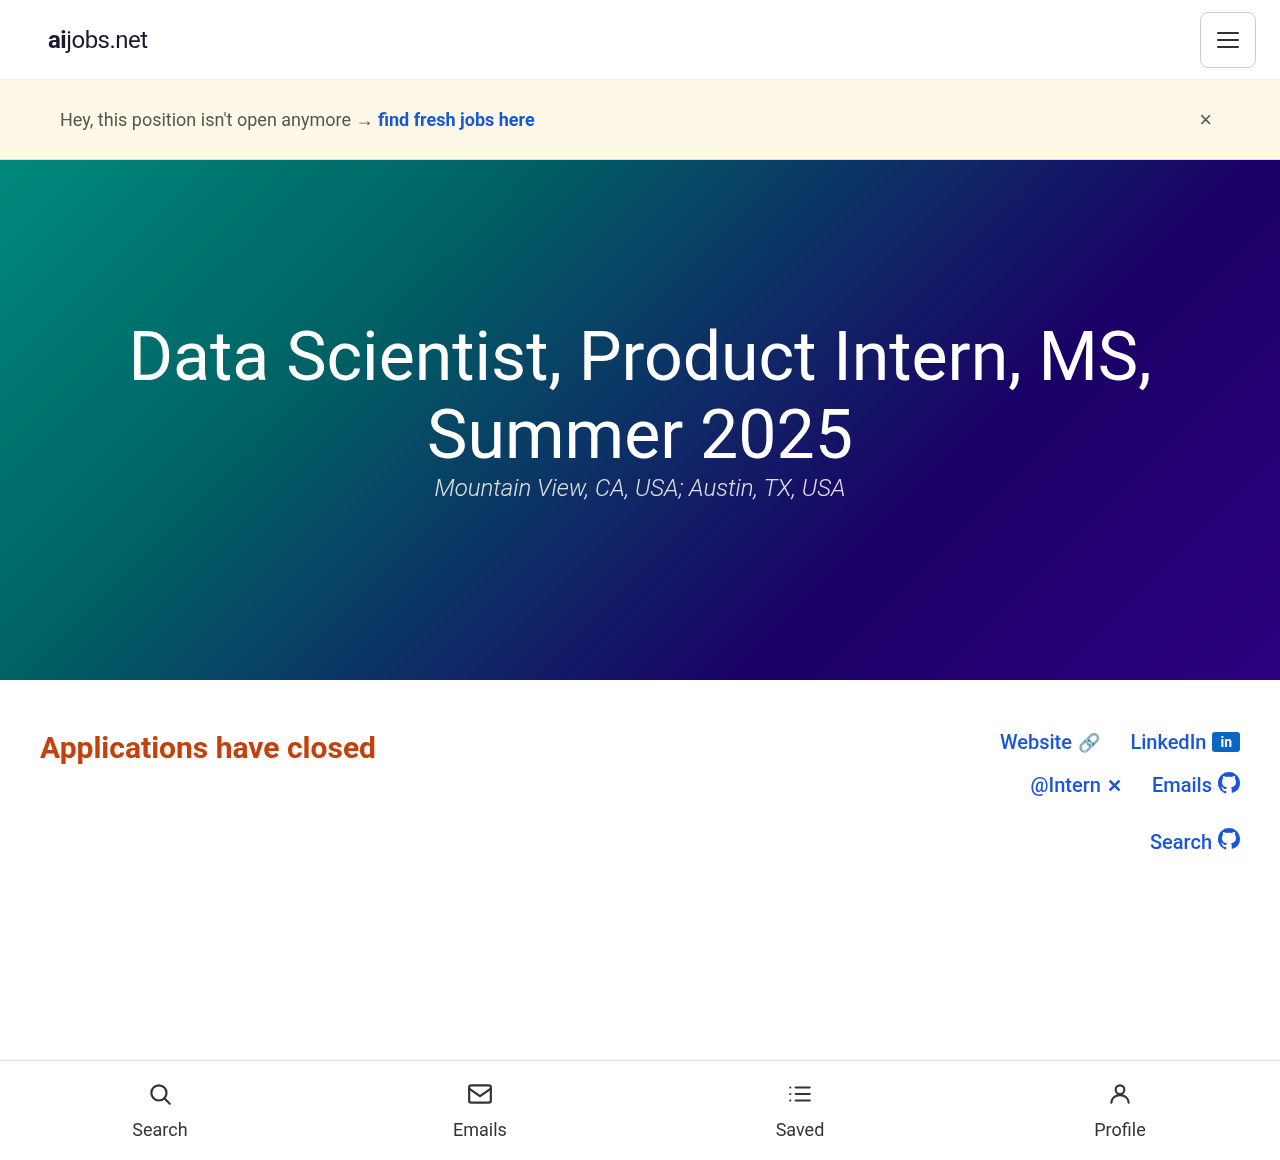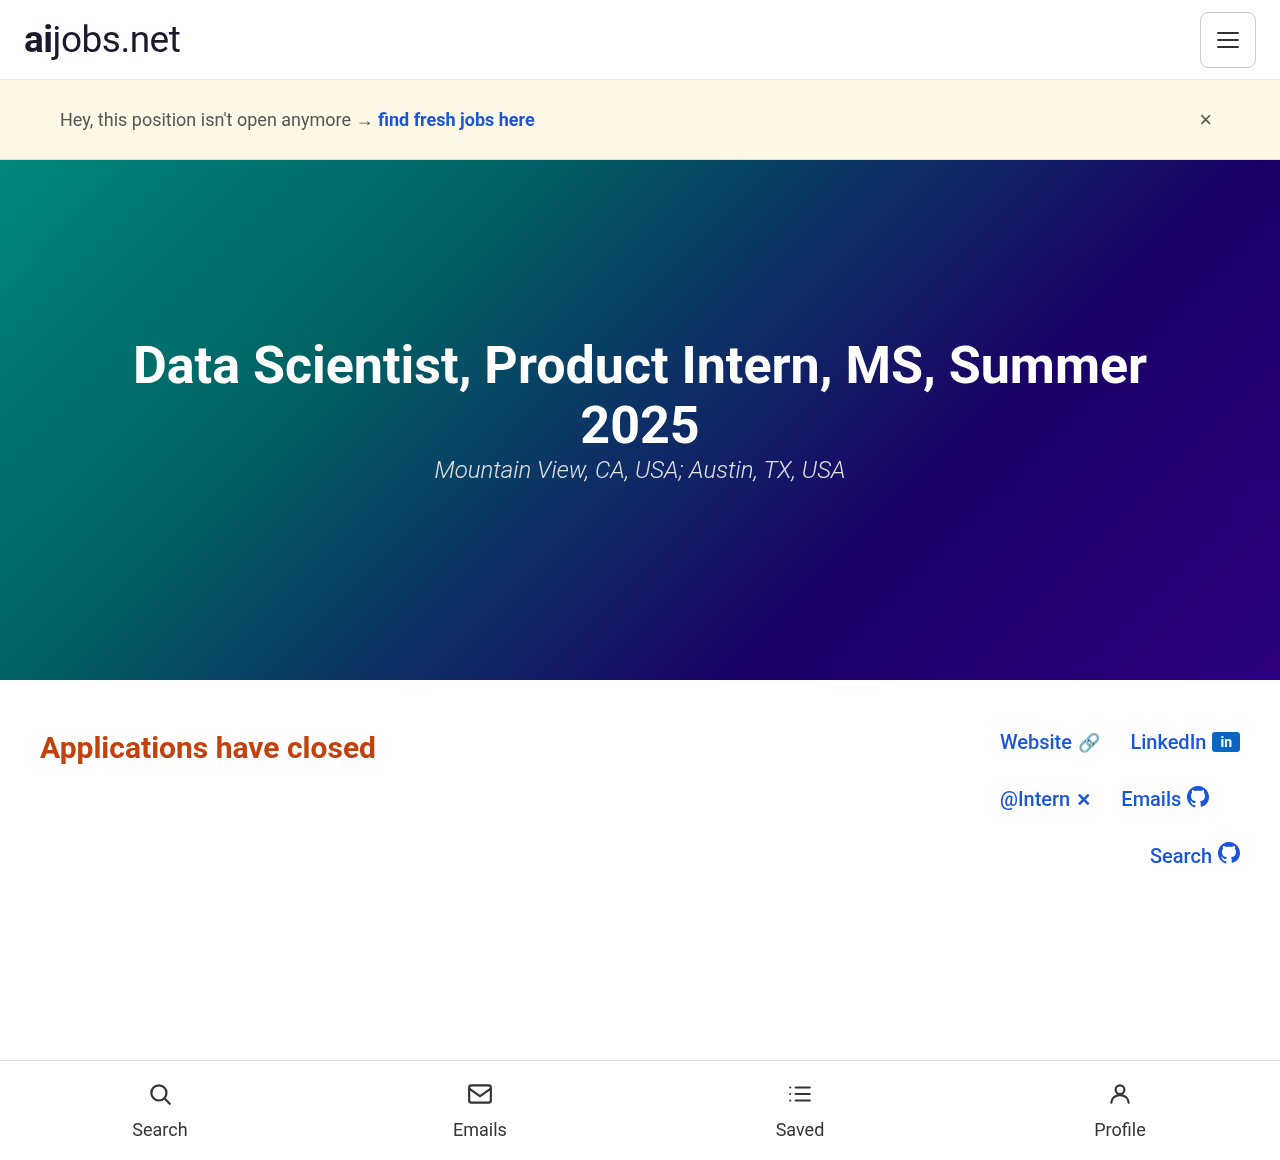--- a/index.html
+++ b/index.html
@@ -10,24 +10,25 @@
     .header {
       display: flex;
       align-items: center;
       justify-content: space-between;
       padding: 16px 24px;
       background: #fff;
       border-bottom: 1px solid #eee;
       height: 80px;
     }
     .logo {
-      font-size: 37px;
+      font-size: 24px;
       font-weight: 700;
       color: #1a1a2e;
       letter-spacing: -0.5px;
+      margin-left: 24px;
     }
     .logo .ai { color: #1a1a2e; }
     .logo .jobs { color: #1a1a2e; font-weight: 400; }
     .hamburger-btn {
       width: 56px;
       height: 56px;
       border: 1.5px solid #ccc;
       border-radius: 8px;
       background: #fff;
       cursor: pointer;
@@ -78,22 +79,22 @@
       background: linear-gradient(135deg, #00897b 0%, #006064 30%, #1a0066 70%, #2d0080 100%);
       padding: 80px 40px 100px;
       text-align: center;
       min-height: 520px;
       display: flex;
       flex-direction: column;
       align-items: center;
       justify-content: center;
     }
     .hero-title {
-      font-size: 52px;
-      font-weight: 700;
+      font-size: 68px;
+      font-weight: 400;
       color: #fff;
       line-height: 1.15;
       max-width: 1100px;
     }
     .hero-location {
       font-size: 24px;
       color: #e0e0e0;
       font-weight: 300;
       font-style: italic;
     }
@@ -106,21 +107,22 @@
       justify-content: space-between;
     }
     .applications-closed {
       font-size: 30px;
       font-weight: 700;
       color: #c2410c;
     }
     .links-column {
       display: flex;
       flex-direction: column;
-      gap: 32px;
+      align-items: flex-end;
+      gap: 18px;
     }
     .links-row {
       display: flex;
       align-items: center;
       gap: 30px;
     }
     .ext-link {
       color: #1a56db;
       font-size: 20px;
       font-weight: 500;

